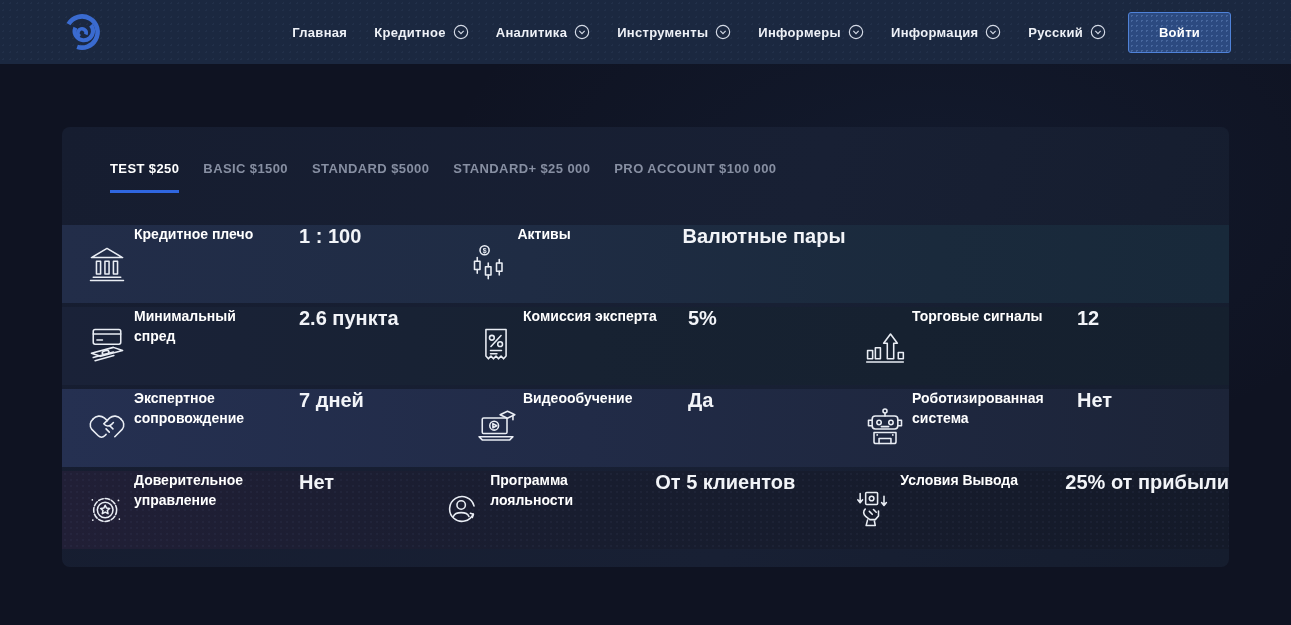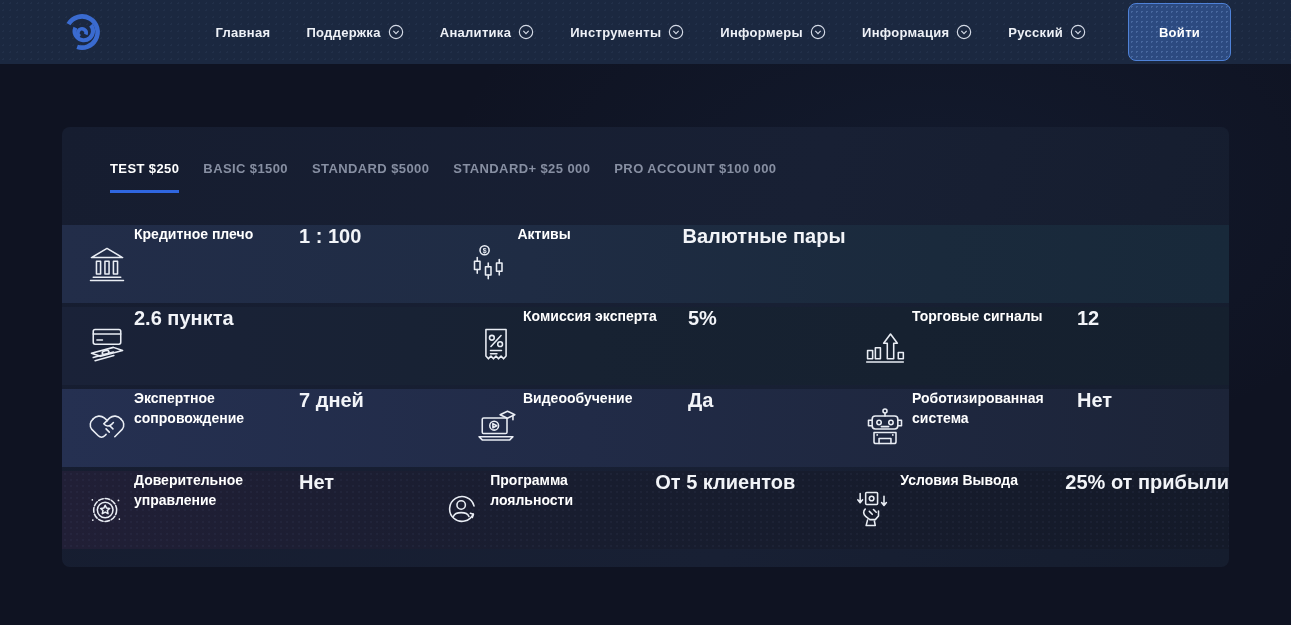--- a/index.html
+++ b/index.html
@@ -13,34 +13,34 @@
 
   
   .header {
     height:64px; display:flex; align-items:center;
     padding:0 60px;
     background:#1b2840;
     background-image: radial-gradient(rgba(120,150,200,0.07) 1px, transparent 1px);
     background-size:7px 7px;
   }
   .logo { width:44px; height:44px; flex:0 0 44px; cursor:pointer; }
-  .nav { margin-left:auto; display:flex; align-items:center; gap:36px; }
+  .nav { margin-left:auto; display:flex; align-items:center; gap:27px; }
   .nav-item {
     display:flex; align-items:center; gap:7px;
     font-size:13px; font-weight:700; letter-spacing:.3px; color:#eef1f7;
     cursor:pointer; white-space:nowrap;
   }
   .chev { width:16px; height:16px; display:block; }
   .chev circle, .chev polyline { fill:none; stroke:#d4dae6; stroke-width:1.3; }
   .login-btn {
-    margin-left:42px; width:103px; height:58px;
+    margin-left:22px; width:103px; height:41px;
     background:#2c4a80;
     background-image: radial-gradient(rgba(140,180,235,0.28) 1px, transparent 1px);
     background-size:5px 5px;
-    border:1px solid #4f82d8; border-radius:8px;
+    border:1px solid #4f82d8; border-radius:3px;
     color:#fff; font-family:inherit; font-size:13px; font-weight:700; letter-spacing:.3px;
     cursor:pointer;
   }
 
   
   .panel {
     width:1167px; margin:63px auto 16px;
     background:linear-gradient(105deg,#161d30 0%,#182034 60%,#151d2e 100%);
     border-radius:8px;
     padding-bottom:14px;
@@ -92,21 +92,21 @@
       <circle cx="26" cy="23" r="10" stroke-width="4.5" stroke-dasharray="42 21" transform="rotate(-40 26 23)"></circle>
       <circle cx="24" cy="25" r="4.5" stroke-width="4" stroke-dasharray="20 9" transform="rotate(120 24 25)"></circle>
     </g>
   </svg>
 
   <div class="nav">
     <div class="nav-item">
       <span>Главная</span>
     </div>
     <div class="nav-item">
-      <span>Поддержка</span>
+      <span>Кредитное</span>
       <svg class="chev" viewBox="0 0 18 18">
           <circle cx="9" cy="9" r="7.5"></circle>
           <polyline points="6,7.8 9,10.8 12,7.8"></polyline>
         </svg>
     </div>
     <div class="nav-item">
       <span>Аналитика</span>
       <svg class="chev" viewBox="0 0 18 18">
           <circle cx="9" cy="9" r="7.5"></circle>
           <polyline points="6,7.8 9,10.8 12,7.8"></polyline>
@@ -196,20 +196,22 @@
         <svg viewBox="0 0 48 48">
           <rect x="9" y="6" width="30" height="16" rx="2"></rect>
           <line x1="9" y1="11" x2="39" y2="11"></line>
           <line x1="13" y1="17.5" x2="19" y2="17.5"></line>
           <path d="M7 32 l24 -6.5 10 3.3 -24 6.5 z"></path>
           <ellipse cx="22.5" cy="31" rx="3.8" ry="2" transform="rotate(-14 22.5 31)"></ellipse>
           <path d="M9 36.5 l22 -6"></path>
           <path d="M11 40 l20.5 -5.6"></path>
         </svg>
       </div>
+      <div class="flabel">Минимальный
+спред</div>
       <div class="fvalue">2.6 пункта</div>
     </div>
     <div class="cell">
       <div class="icon-box">
         <svg viewBox="0 0 48 48">
           <path d="M13 6 H35 V35 l-2.75 3 -2.75 -3 -2.75 3 -2.75 -3 -2.75 3 -2.75 -3 -2.75 3 -2.75 -3 Z"></path>
           <circle cx="19.5" cy="15" r="2.6"></circle>
           <circle cx="28.5" cy="22" r="2.6"></circle>
           <line x1="29.5" y1="12.5" x2="18.5" y2="24.5"></line>
           <line x1="18" y1="29" x2="30" y2="29"></line>

